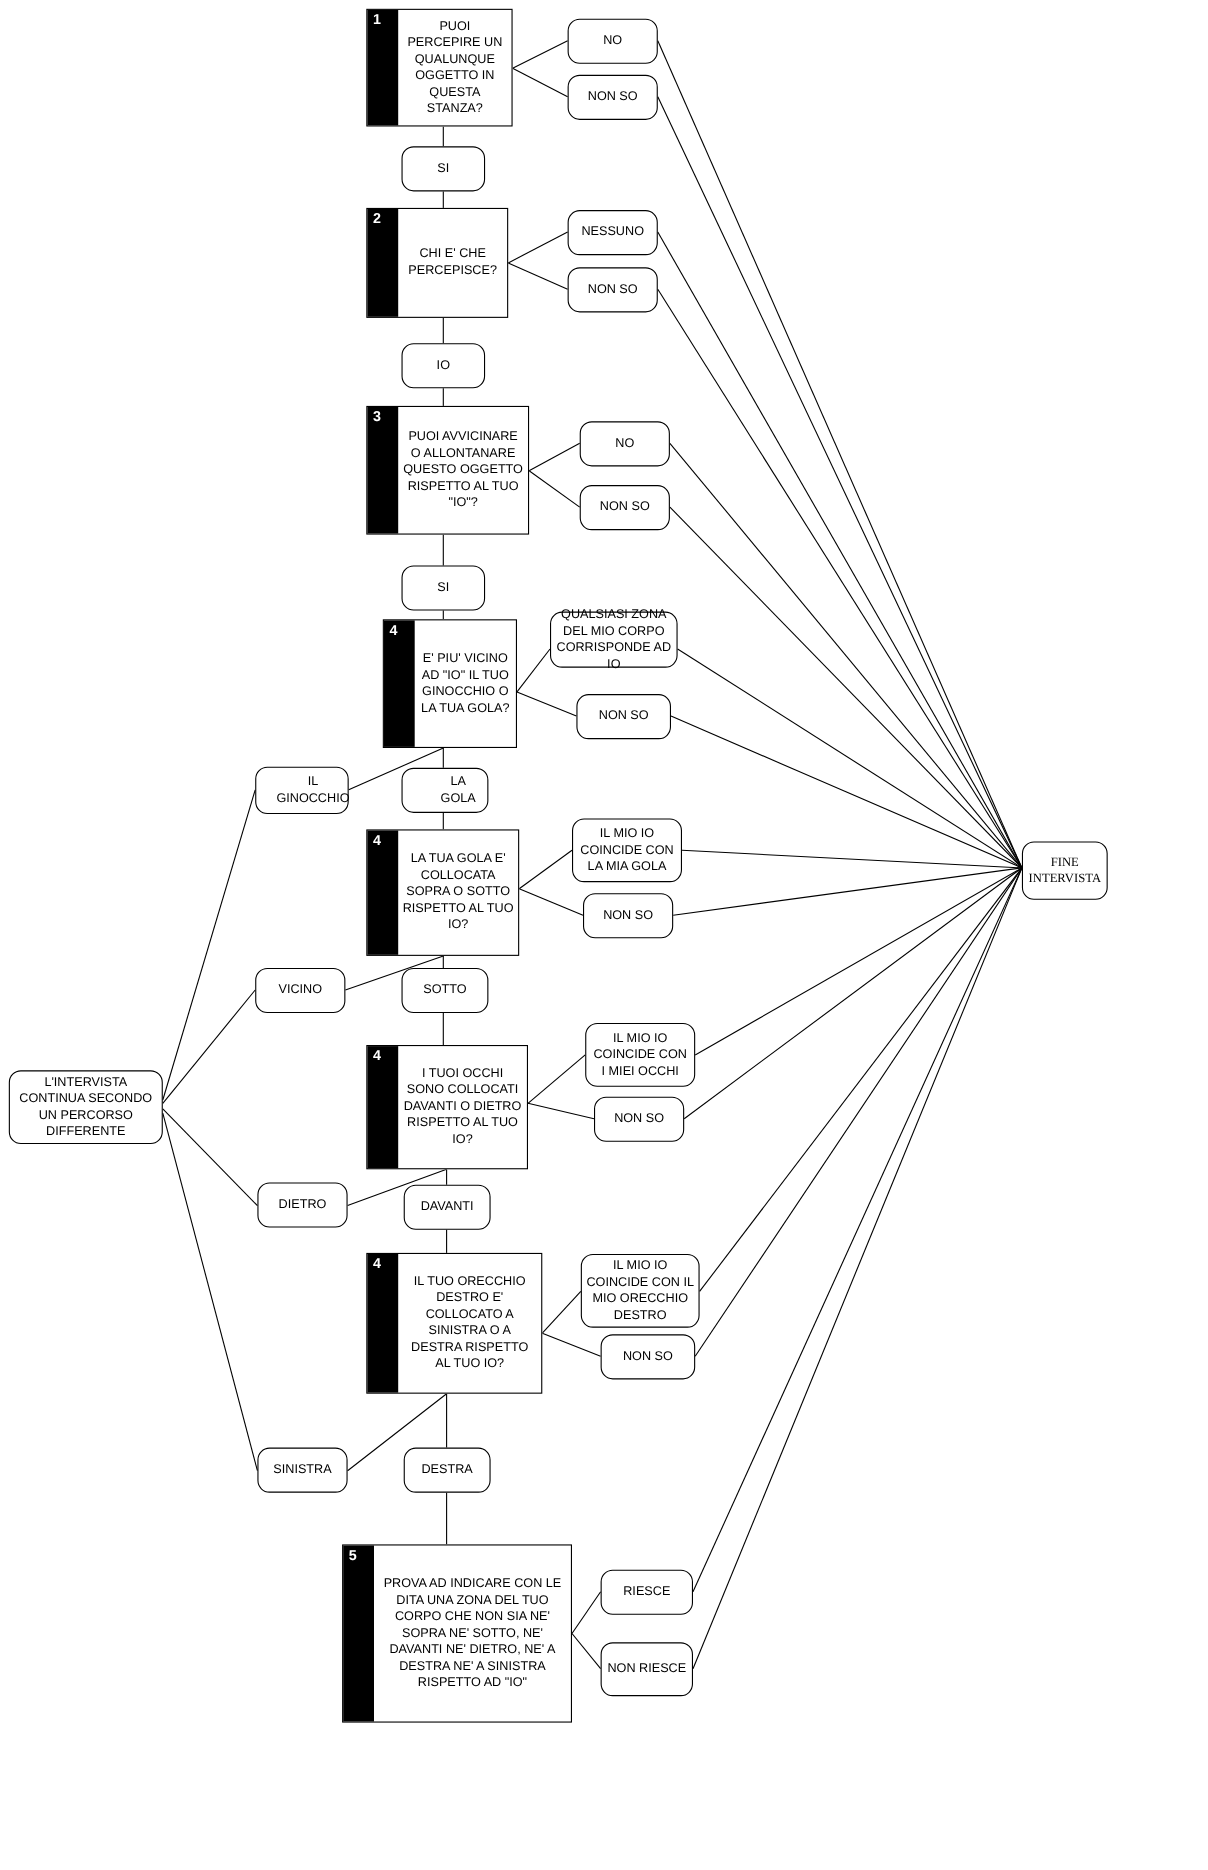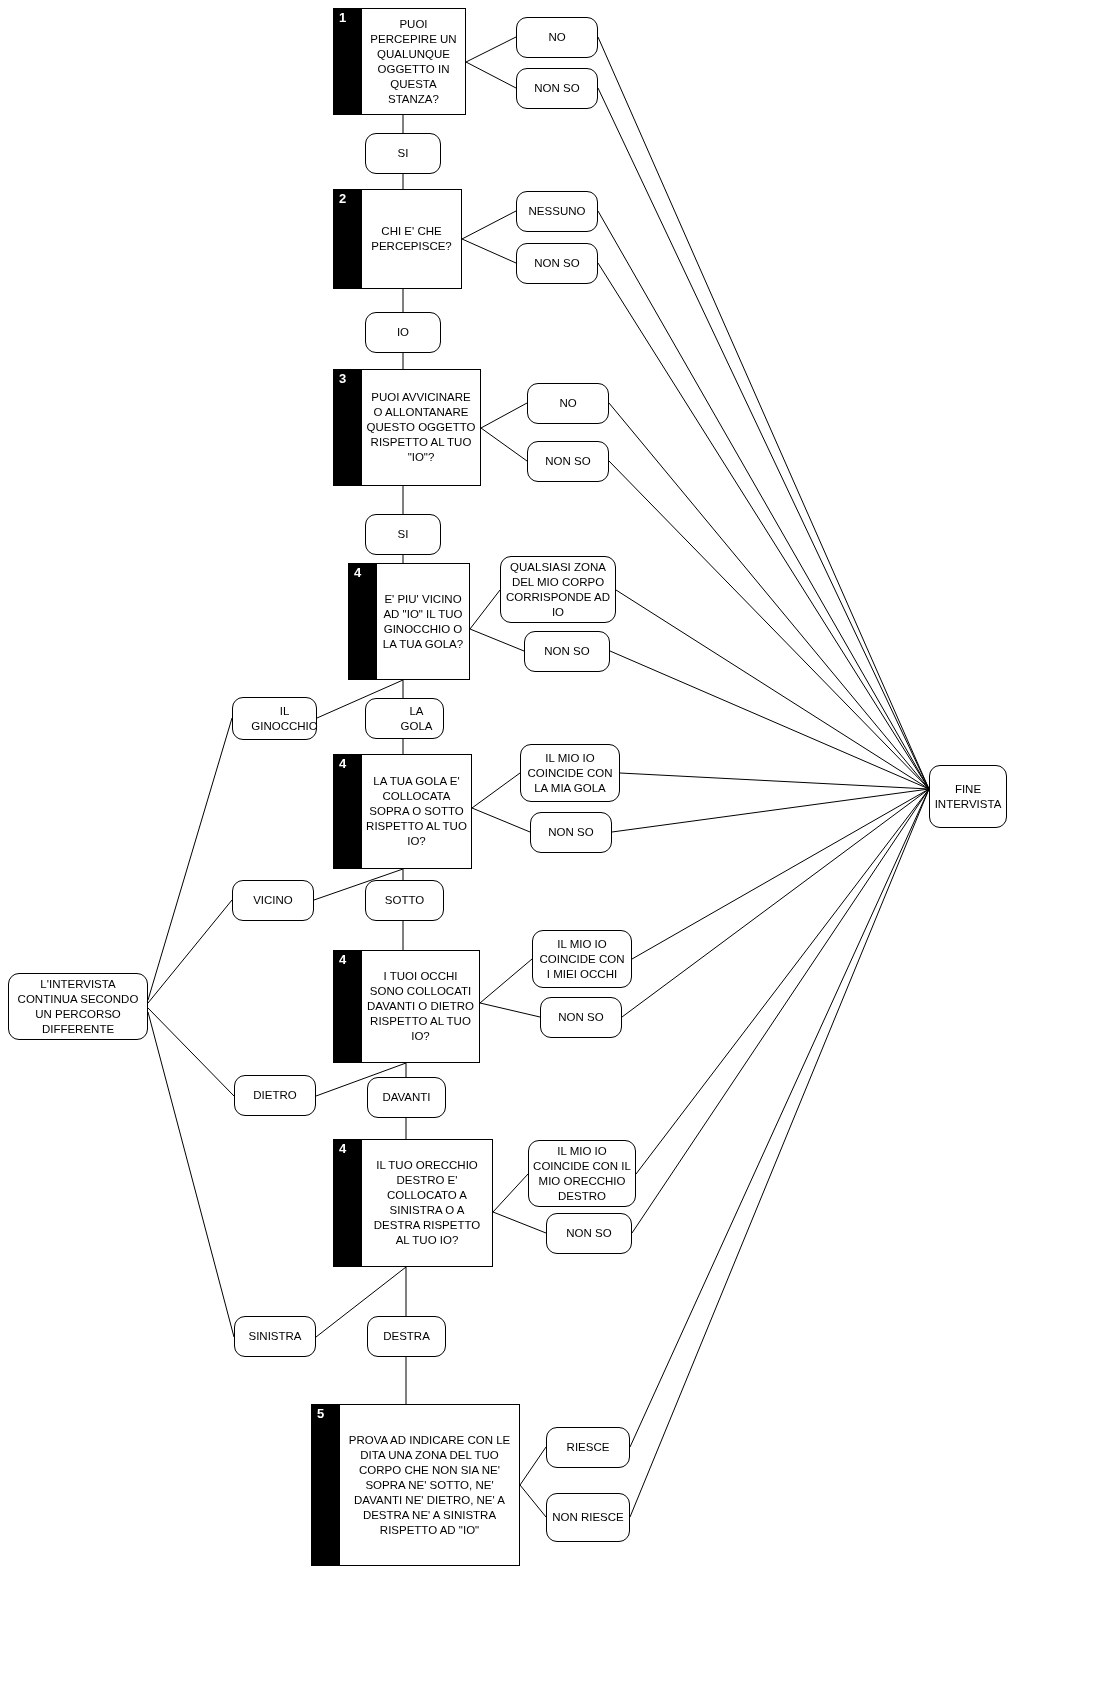--- a/index.html
+++ b/index.html
@@ -201,21 +201,21 @@
       </div>
       <div class="abox" style="left: 527px; top: 383px; width: 82px; height: 41px;">
         <span>NO</span>
       </div>
       <div class="abox" style="left: 527px; top: 441px; width: 82px; height: 41px;">
         <span>NON SO</span>
       </div>
       <div class="abox" style="left: 365px; top: 514px; width: 76px; height: 41px;">
         <span>SI</span>
       </div>
-      <div class="abox" style="left: 500px; top: 556px; width: 116px; height: 67px;">
+      <div class="abox" style="left: 500px; top: 556px; width: 116px; height: 51px;">
         <span>QUALSIASI ZONA DEL MIO CORPO CORRISPONDE AD IO</span>
       </div>
       <div class="abox" style="left: 524px; top: 631px; width: 86px; height: 41px;">
         <span>NON SO</span>
       </div>
       <div class="abox" style="left: 232px; top: 697px; width: 85px; height: 43px; padding-left: 20px;">
         <span>IL GINOCCHIO</span>
       </div>
       <div class="abox" style="left: 365px; top: 698px; width: 79px; height: 41px; padding-left: 24px;">
         <span>LA GOLA</span>
@@ -258,17 +258,17 @@
       </div>
       <div class="abox" style="left: 546px; top: 1427px; width: 84px; height: 41px;">
         <span>RIESCE</span>
       </div>
       <div class="abox" style="left: 546px; top: 1493px; width: 84px; height: 49px;">
         <span>NON RIESCE</span>
       </div>
       <div class="abox" style="left: 8px; top: 973px; width: 140px; height: 67px;">
         <span>L'INTERVISTA CONTINUA SECONDO UN PERCORSO DIFFERENTE</span>
       </div>
-      <div class="abox" style="left: 929px; top: 765px; width: 78px; height: 63px;">
+      <div class="abox" style="left: 929px; top: 765px; width: 78px; height: 53px; font-family: Liberation Serif, serif;">
         <span>FINE INTERVISTA</span>
       </div>
     </div>
 </div>
 
 </body></html>

